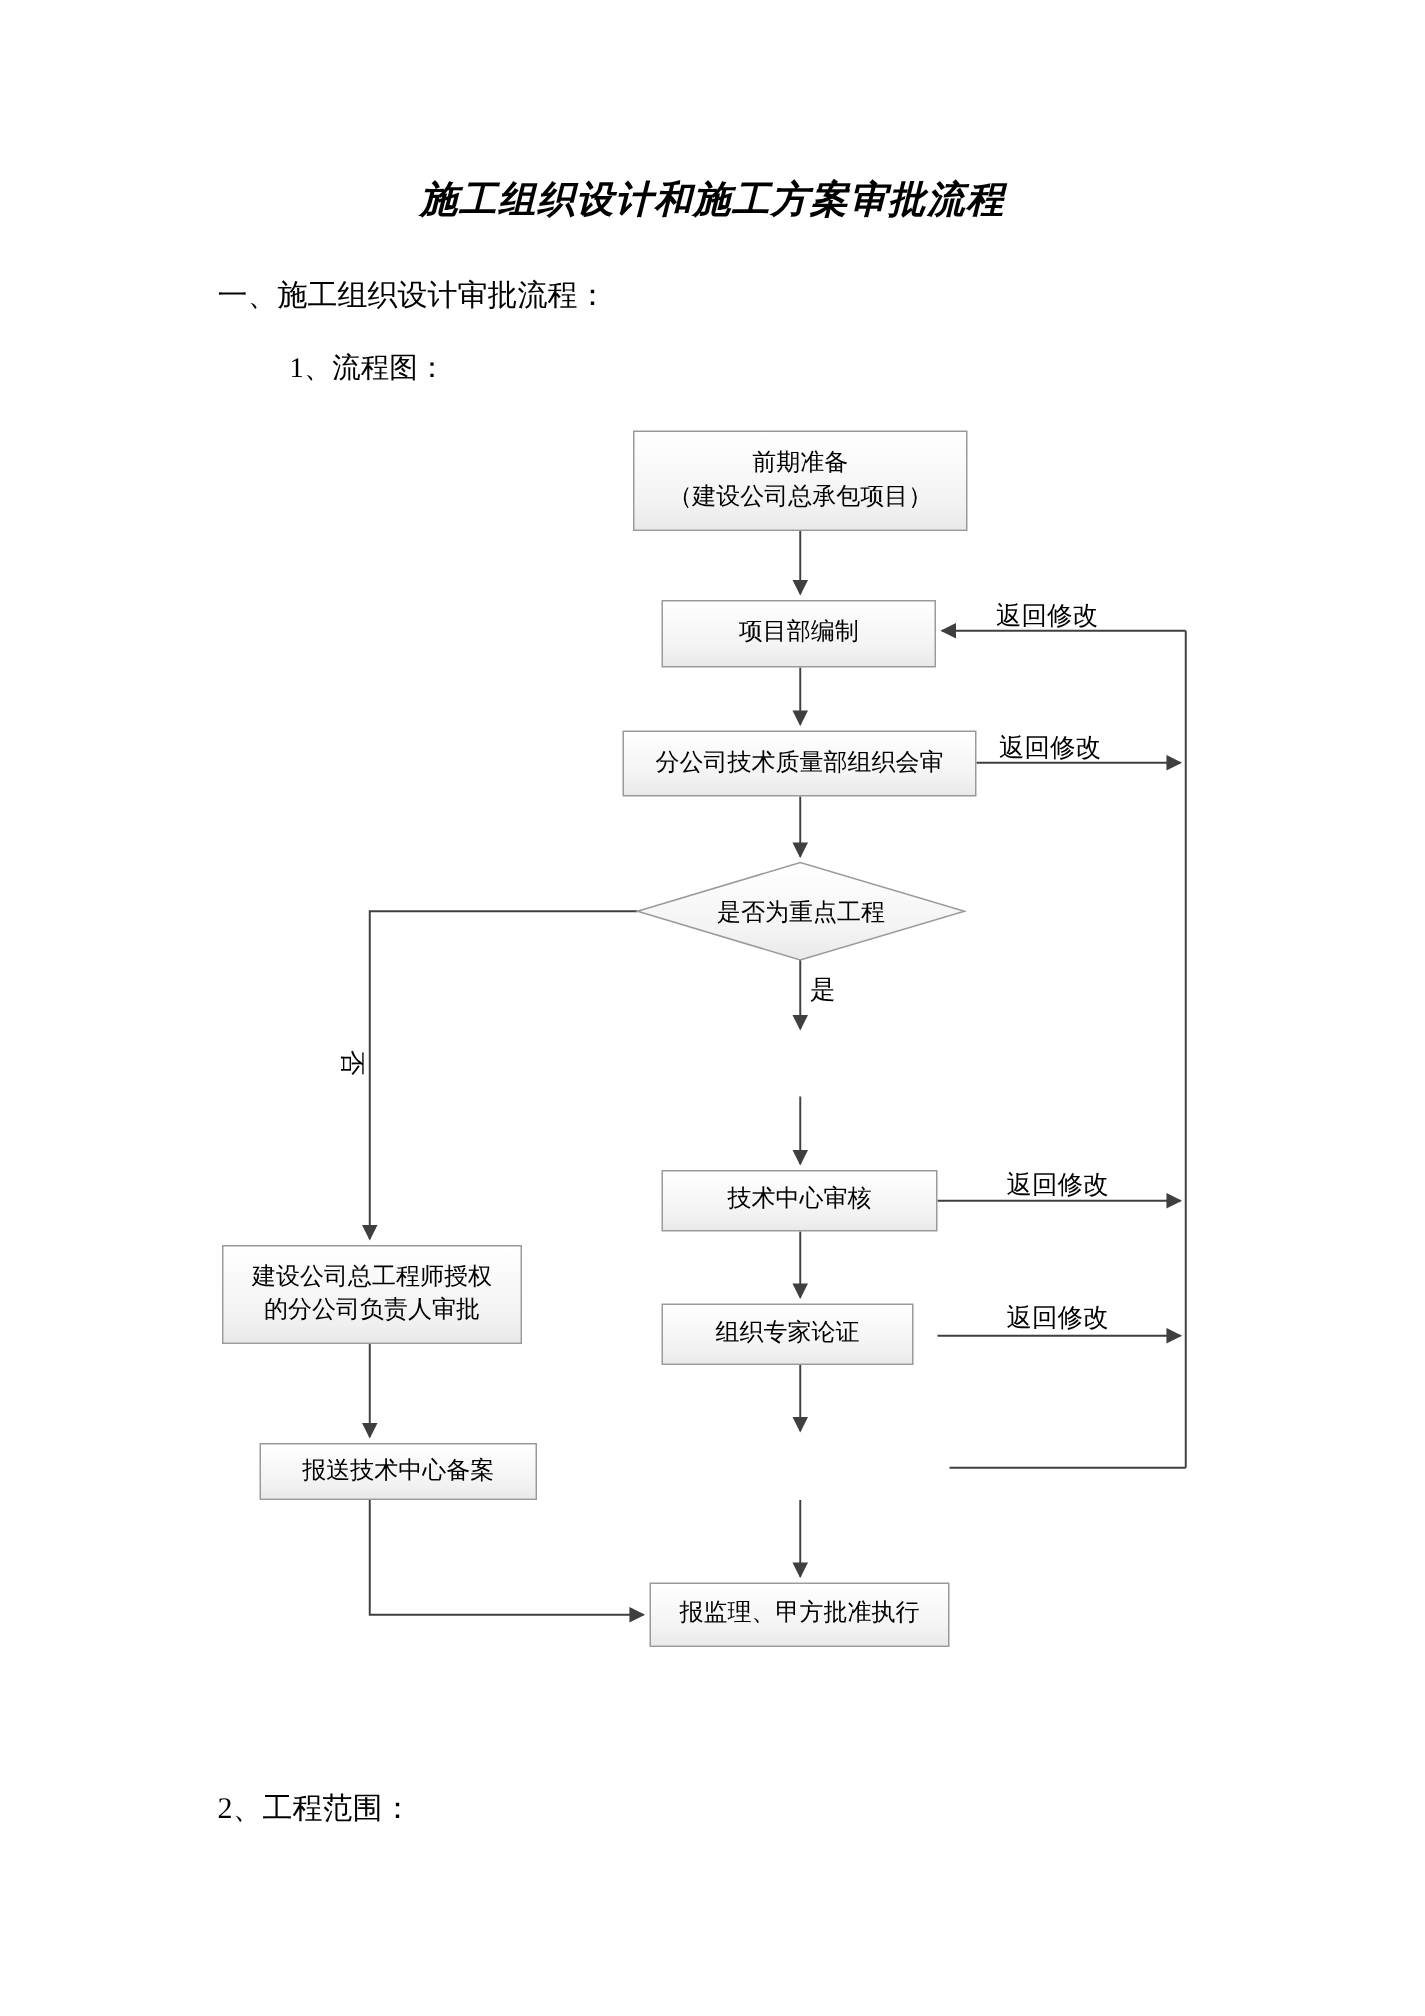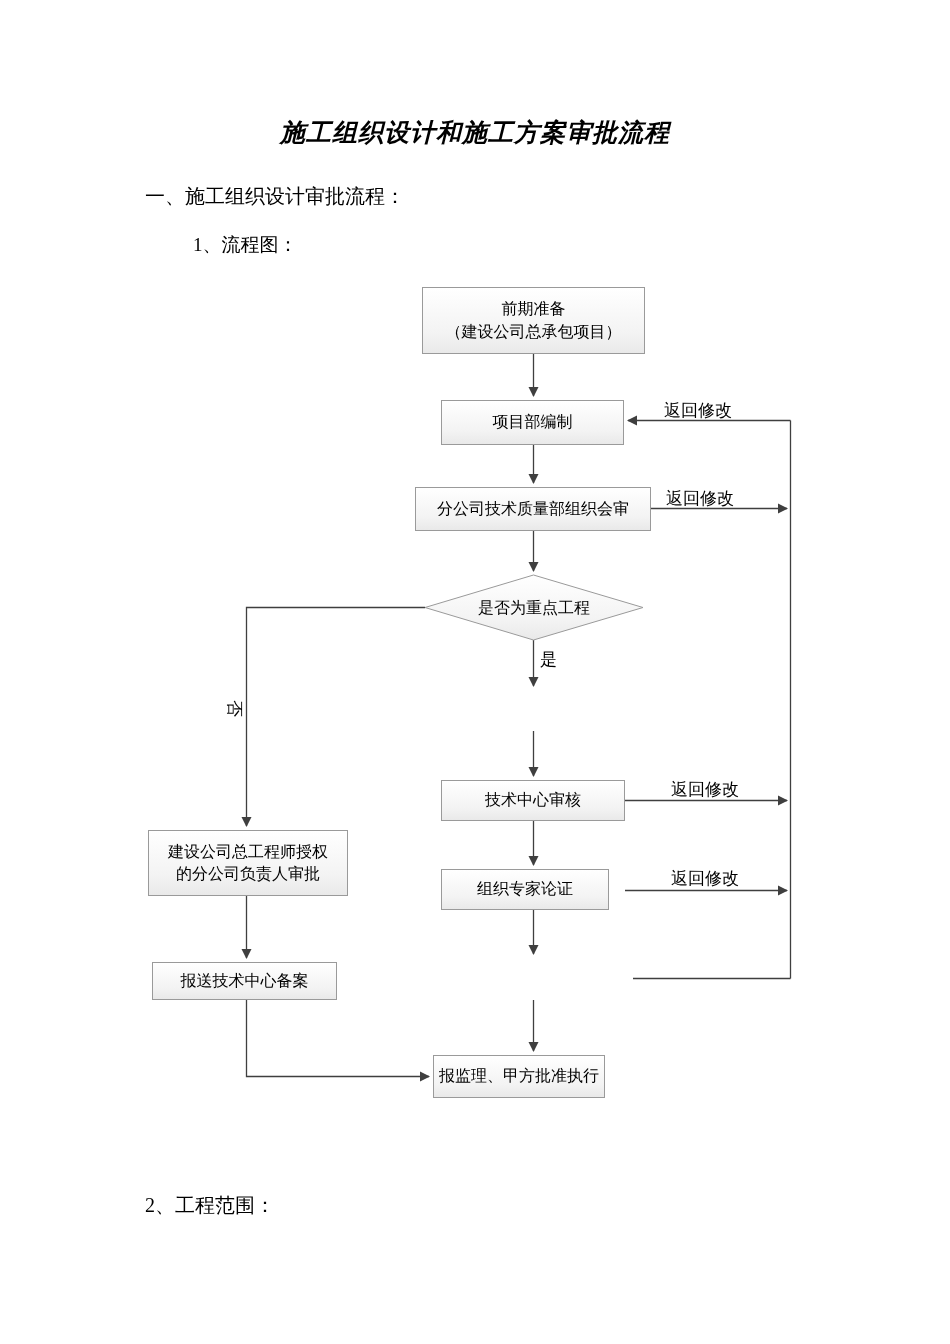--- a/index.html
+++ b/index.html
@@ -90,28 +90,28 @@
   <div class="node" style="left:415px;top:487px;width:236px;height:44px;">分公司技术质量部组织会审</div>
 
   <div class="diamond-label" style="left:435px;top:579px;width:198px;height:58px;">是否为重点工程</div>
 
 
   <div class="node" style="left:441px;top:780px;width:184px;height:41px;">技术中心审核</div>
 
   <div class="node" style="left:441px;top:869px;width:168px;height:41px;">组织专家论证</div>
 
 
-  <div class="node" style="left:433px;top:1055px;width:172px;height:43px;">报监理、甲方批准执行</div>
+  <div class="node" style="left:433px;top:1055px;width:200px;height:43px;">报监理、甲方批准执行</div>
 
   <div class="node" style="left:148px;top:830px;width:200px;height:66px;">
     <div>建设公司总工程师授权</div>
     <div>的分公司负责人审批</div>
   </div>
 
-  <div class="node" style="left:152px;top:962px;width:185px;height:38px;">报送技术中心备案</div>
+  <div class="node" style="left:173px;top:962px;width:185px;height:38px;">报送技术中心备案</div>
 
   <div class="plain-label" style="left:540px;top:648px;">是</div>
   <div class="plain-label rot90" style="left:226px;top:697px;">否</div>
 
   <div class="plain-label" style="left:664px;top:399px;">返回修改</div>
   <div class="plain-label" style="left:666px;top:487px;">返回修改</div>
   <div class="plain-label" style="left:671px;top:778px;">返回修改</div>
   <div class="plain-label" style="left:671px;top:867px;">返回修改</div>
 
 </div>

